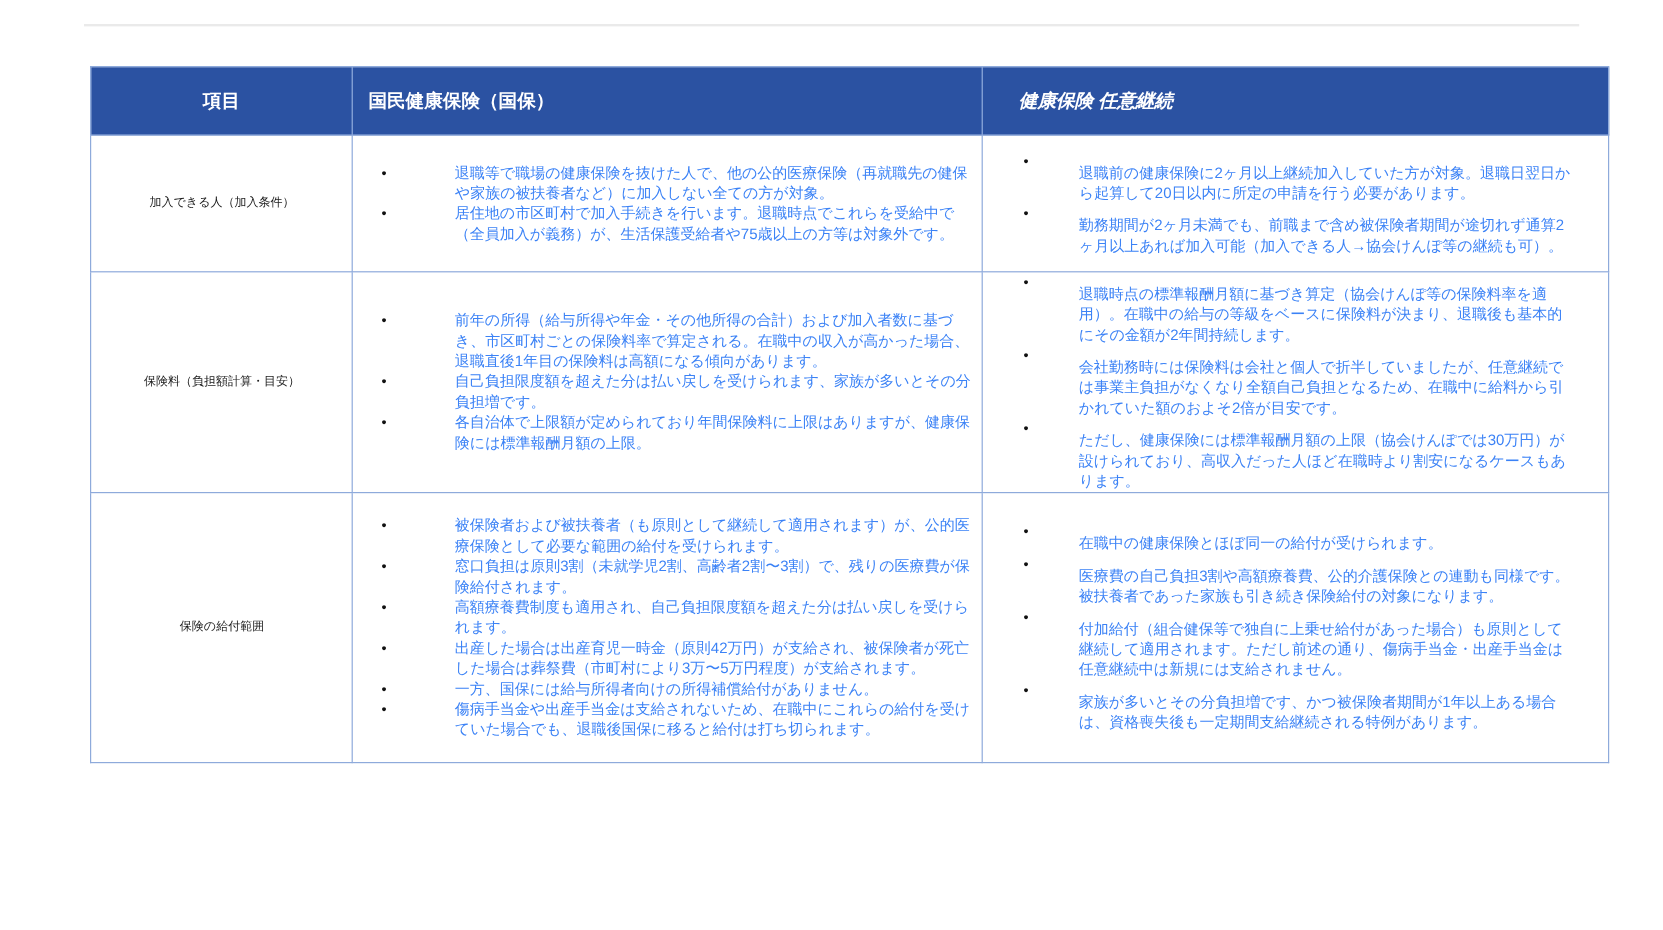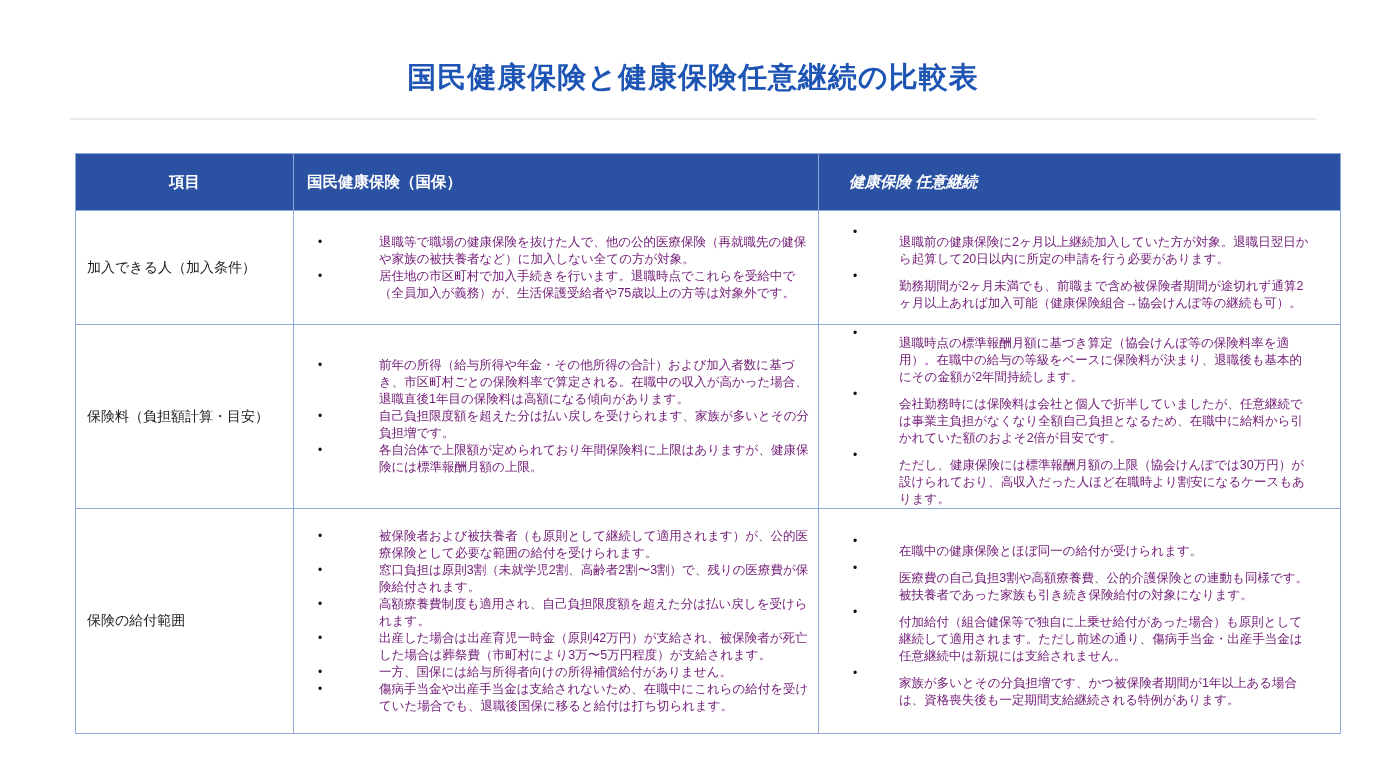--- a/index.html
+++ b/index.html
@@ -51,48 +51,48 @@
     font-size: 12.5px;
     line-height: 1.36;
     color: #1c1c1c;
     background: #ffffff;
   }
   tr.r1 td { height: 114px; }
   tr.r2 td { height: 173px; }
   tr.r3 td { height: 225px; }
 
   td.label {
-    font-size: 14px;
+    font-size: 10px;
     padding: 6px 10px 6px 11px;
     line-height: 1.4;
+    text-align: center;
   }
 
   .list { width: 100%; }
   .li { display: flex; align-items: flex-start; }
   .li + .li { margin-top: 0; }
 
   
   td.colA .li { padding-left: 24px; }
   td.colA .b  { flex: 0 0 61px; }
   td.colA .t  { flex: 1 1 auto; padding-right: 8px; }
 
   
   td.colB .li { padding-left: 34px; }
   td.colB .b  { flex: 0 0 46px; }
   td.colB .t  { flex: 1 1 auto; padding-right: 26px; margin-top: 10px; }
 
   .b { font-size: 12px; line-height: 17px; color: #111; }
-  .t { color: #701a75; }
+  .t { color: #3b82f6; }
 </style>
 </head>
 <body>
 
 <div class="page">
 
-  <h1 class="page-title">国民健康保険と健康保険任意継続の比較表</h1>
   <div class="title-rule"></div>
 
   <table class="cmp">
     <colgroup>
       <col style="width:218px">
       <col style="width:525px">
       <col style="width:522px">
     </colgroup>
     <thead>
       <tr>
@@ -118,21 +118,21 @@
           </div>
         </td>
         <td class="colB">
           <div class="list">
             <div class="li">
                 <span class="b">•</span>
                 <span class="t">退職前の健康保険に2ヶ月以上継続加入していた方が対象。退職日翌日から起算して20日以内に所定の申請を行う必要があります。</span>
               </div>
             <div class="li">
                 <span class="b">•</span>
-                <span class="t">勤務期間が2ヶ月未満でも、前職まで含め被保険者期間が途切れず通算2ヶ月以上あれば加入可能（健康保険組合→協会けんぽ等の継続も可）。</span>
+                <span class="t">勤務期間が2ヶ月未満でも、前職まで含め被保険者期間が途切れず通算2ヶ月以上あれば加入可能（加入できる人→協会けんぽ等の継続も可）。</span>
               </div>
           </div>
         </td>
       </tr>
 
       <tr class="r2">
         <td class="label">保険料（負担額計算・目安）</td>
         <td class="colA">
           <div class="list">
             <div class="li">

